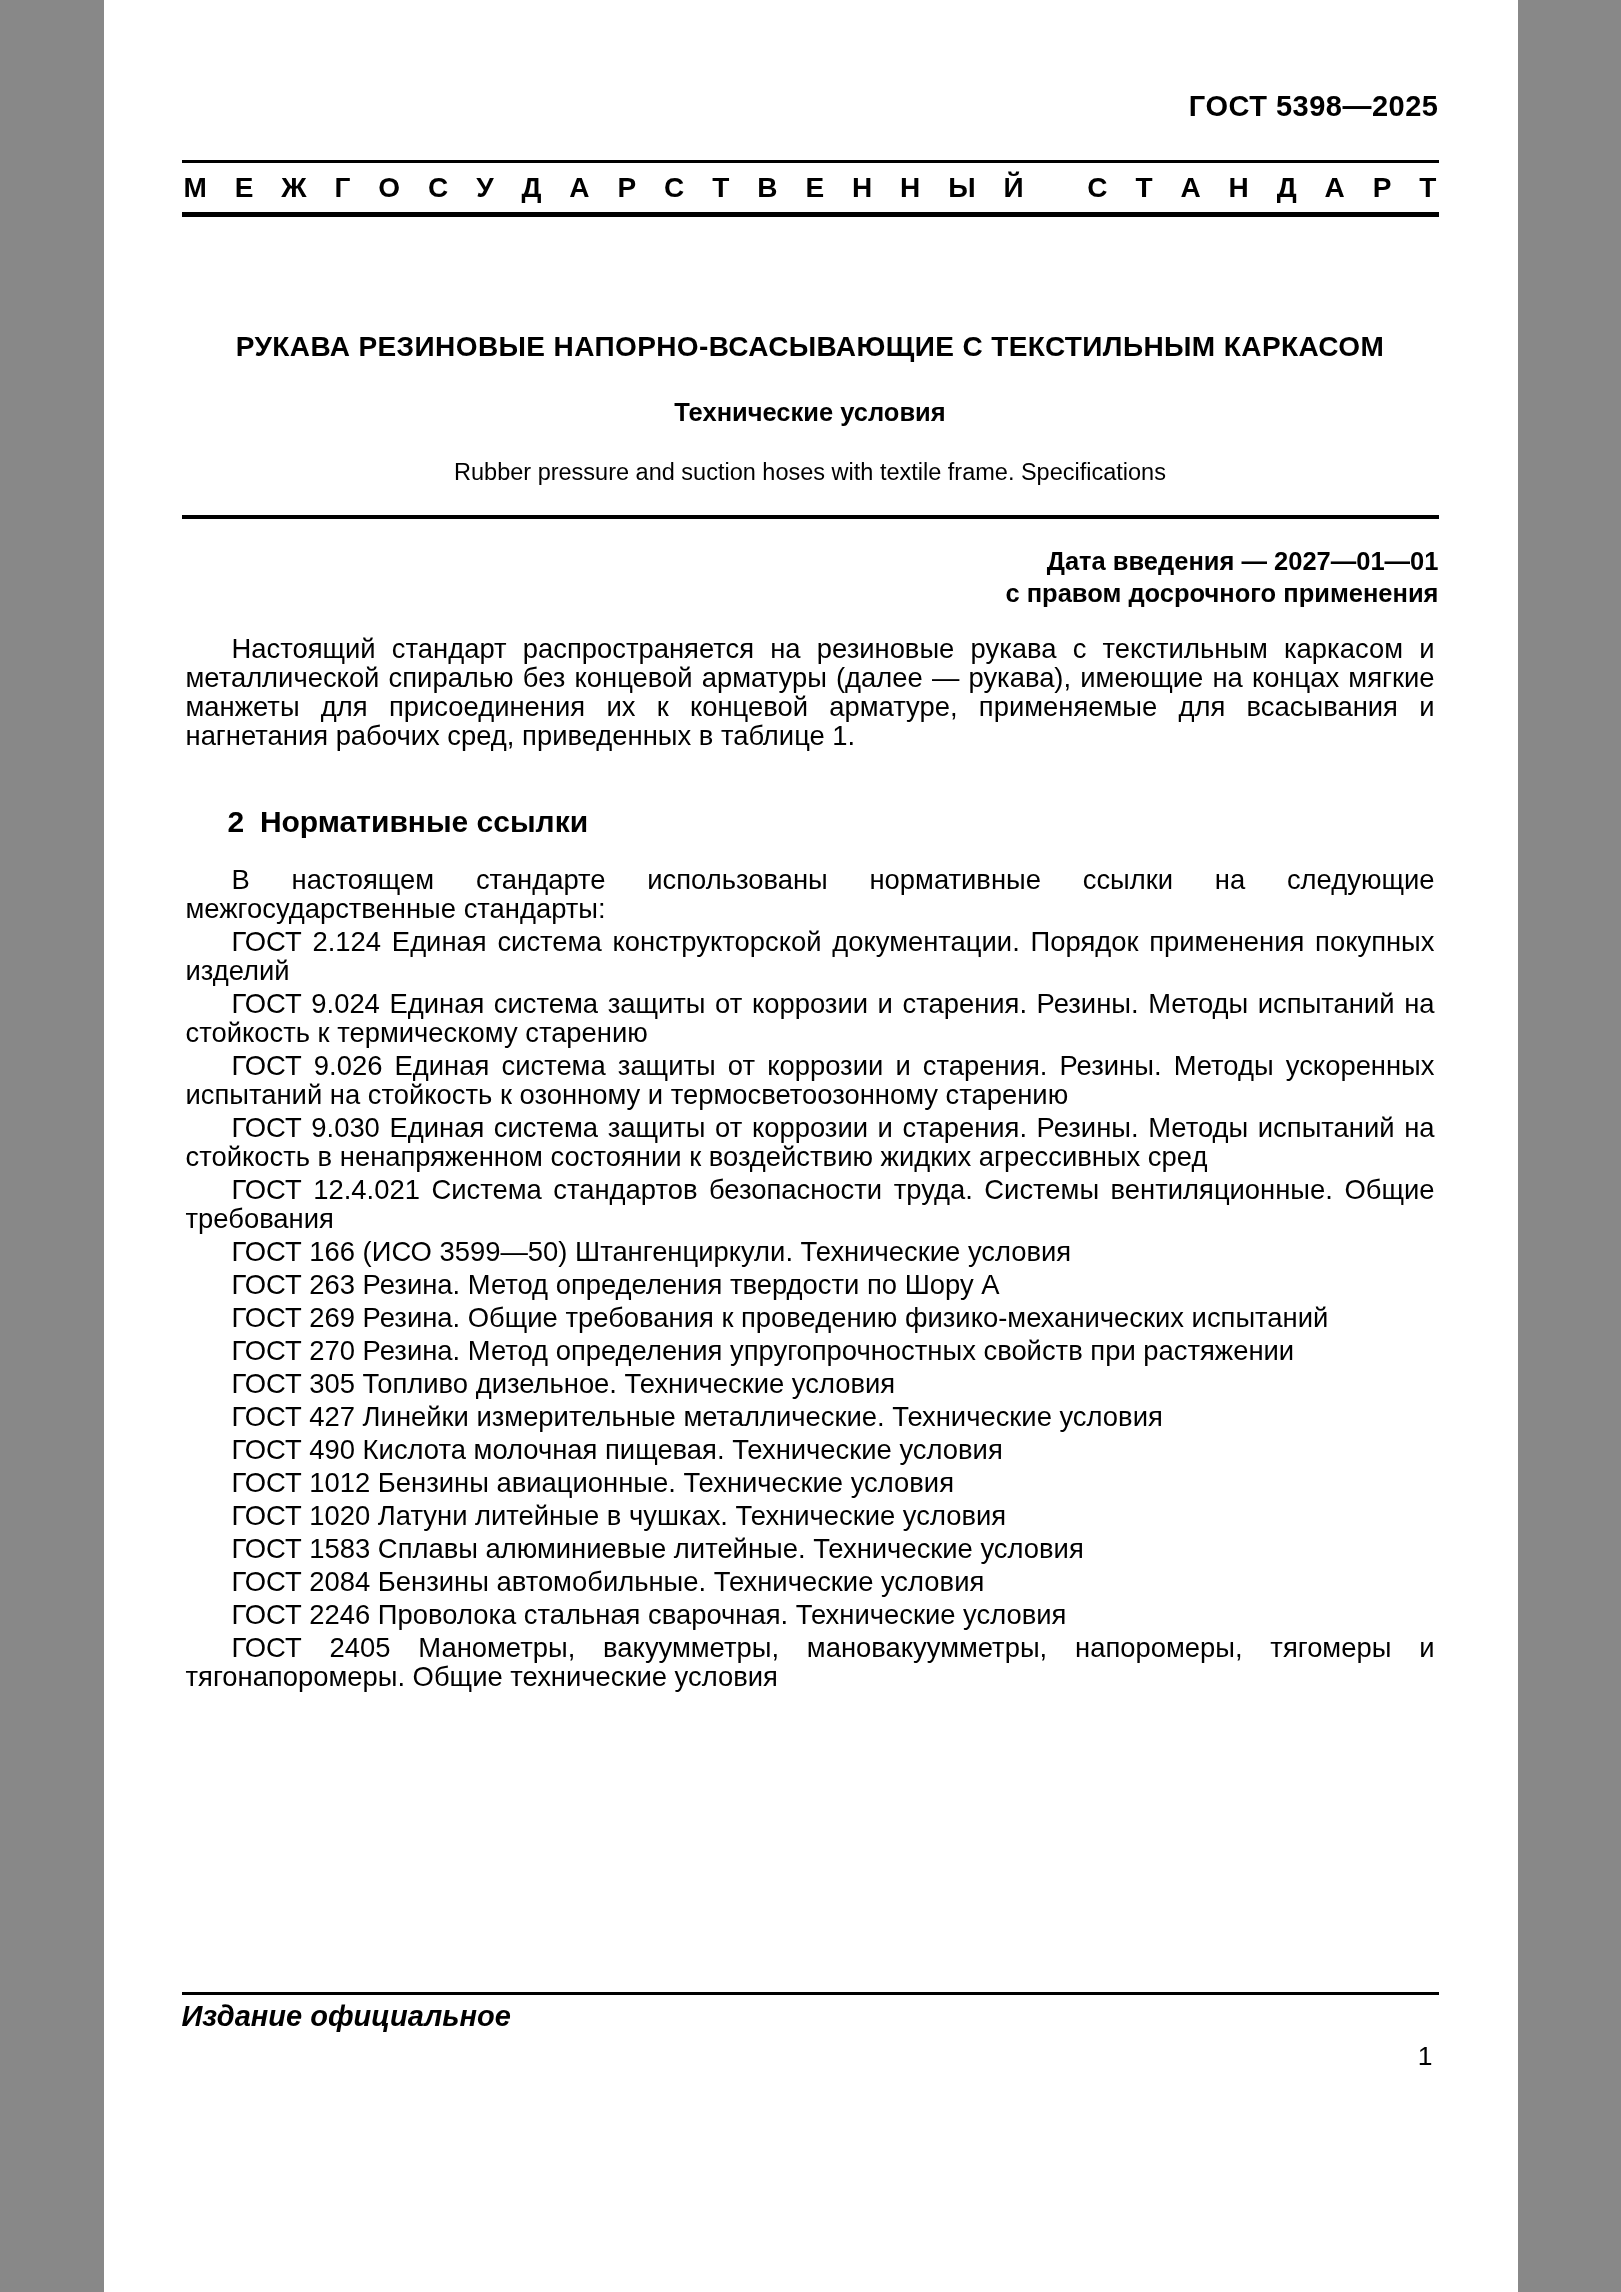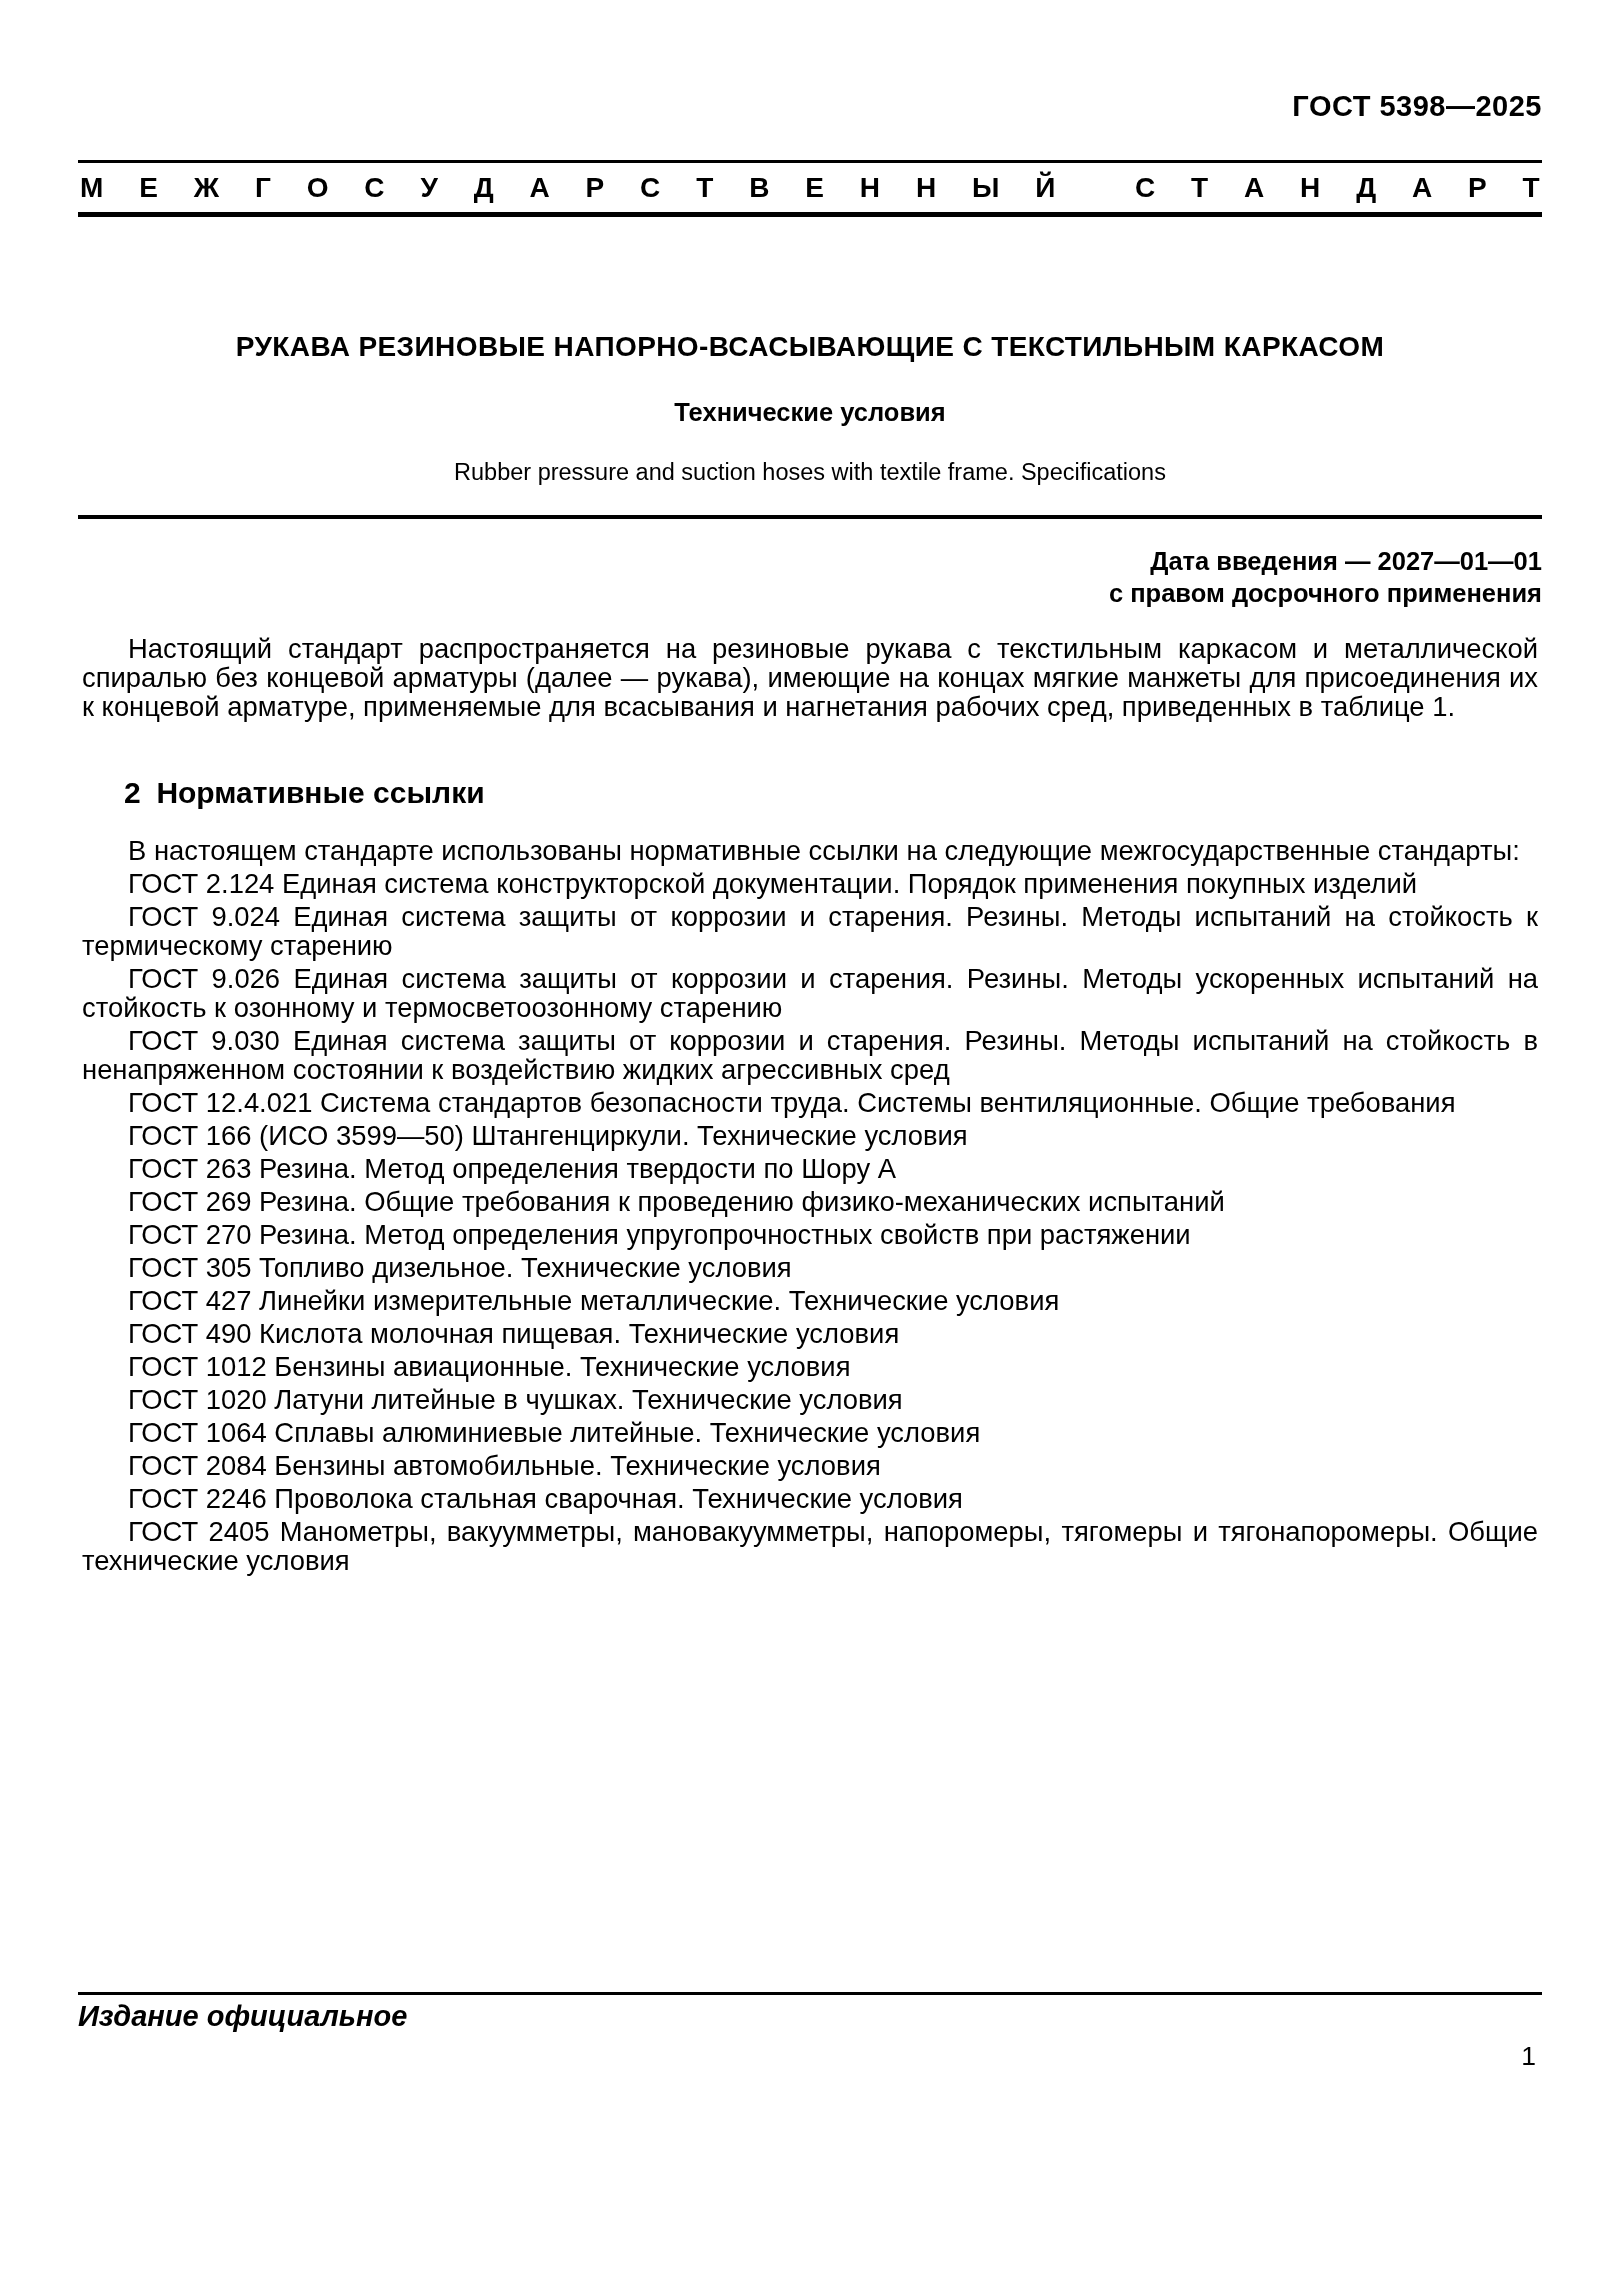--- a/index.html
+++ b/index.html
@@ -1,18 +1,18 @@
 <!DOCTYPE html>
 <html><head>
 <meta charset="utf-8">
 <style>
   html,body { margin:0; padding:0; background:#888; }
   .page {
     position: relative;
-    width: 1621px;
+    width: 1414px;
     height: 2293px;
     margin: 0 auto;
     background: #ffffff;
     color: #000000;
     font-family: "Liberation Sans", "DejaVu Sans", sans-serif;
     box-sizing: border-box;
     padding: 0 79px 0 78px;
     overflow: hidden;
   }
   .doc-number {
@@ -163,21 +163,21 @@
   <p class="body">ГОСТ 12.4.021 Система стандартов безопасности труда. Системы вентиляционные. Общие требования</p>
   <p class="body">ГОСТ 166 (ИСО 3599—50) Штангенциркули. Технические условия</p>
   <p class="body">ГОСТ 263 Резина. Метод определения твердости по Шору А</p>
   <p class="body">ГОСТ 269 Резина. Общие требования к проведению физико-механических испытаний</p>
   <p class="body">ГОСТ 270 Резина. Метод определения упругопрочностных свойств при растяжении</p>
   <p class="body">ГОСТ 305 Топливо дизельное. Технические условия</p>
   <p class="body">ГОСТ 427 Линейки измерительные металлические. Технические условия</p>
   <p class="body">ГОСТ 490 Кислота молочная пищевая. Технические условия</p>
   <p class="body">ГОСТ 1012 Бензины авиационные. Технические условия</p>
   <p class="body">ГОСТ 1020 Латуни литейные в чушках. Технические условия</p>
-  <p class="body">ГОСТ 1064 Сплавы алюминиевые литейные. Технические условия</p>
+  <p class="body">ГОСТ 1583 Сплавы алюминиевые литейные. Технические условия</p>
   <p class="body">ГОСТ 2084 Бензины автомобильные. Технические условия</p>
   <p class="body">ГОСТ 2246 Проволока стальная сварочная. Технические условия</p>
   <p class="body">ГОСТ 2405 Манометры, вакуумметры, мановакуумметры, напоромеры, тягомеры и тягонапоромеры. Общие технические условия</p>
 
   <div class="footer">
     <div class="rule rule-thin"></div>
     <div class="footer-text">Издание официальное</div>
     <div class="page-num">1</div>
   </div>
 

